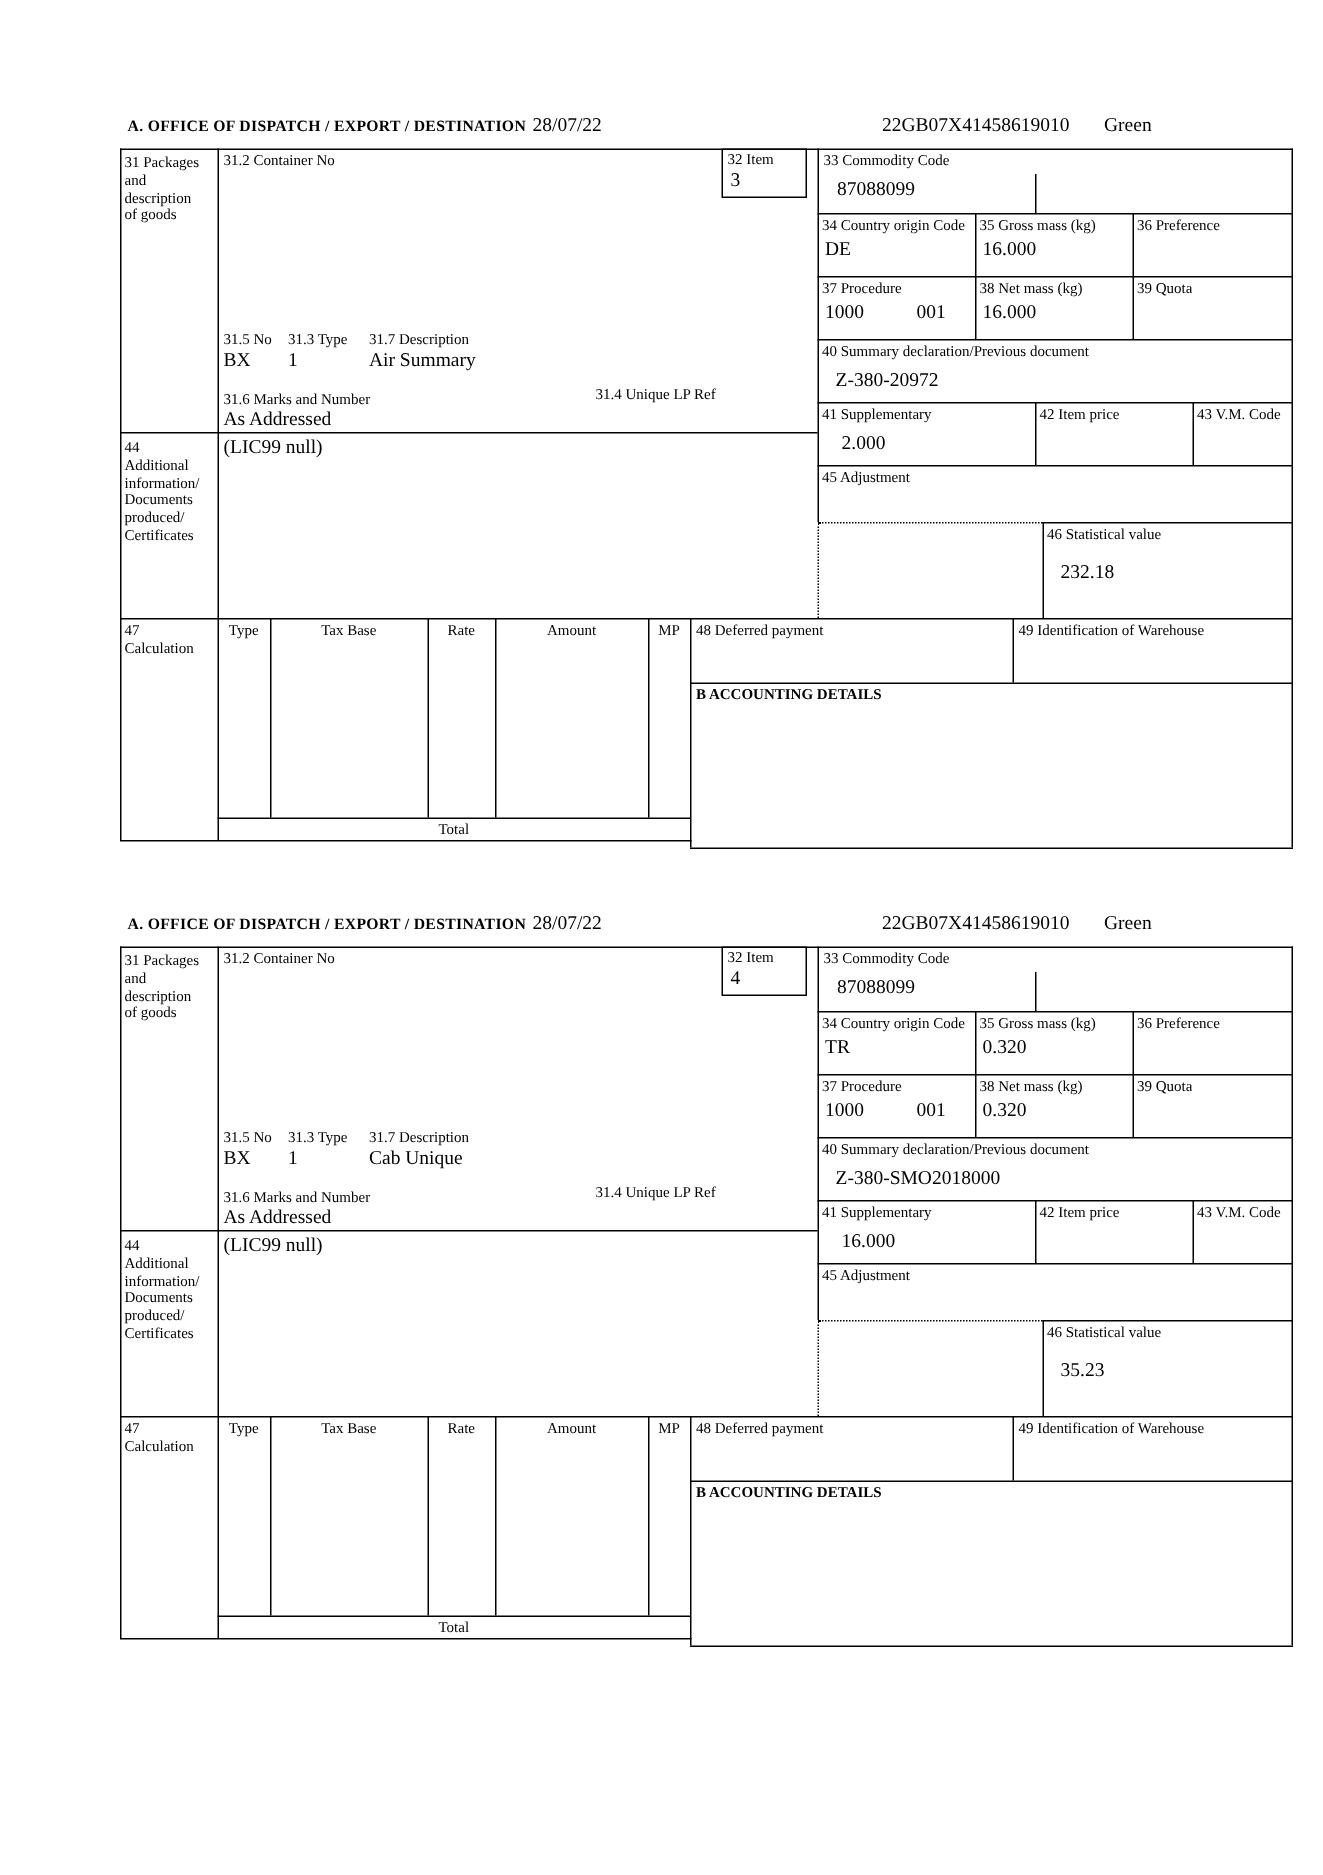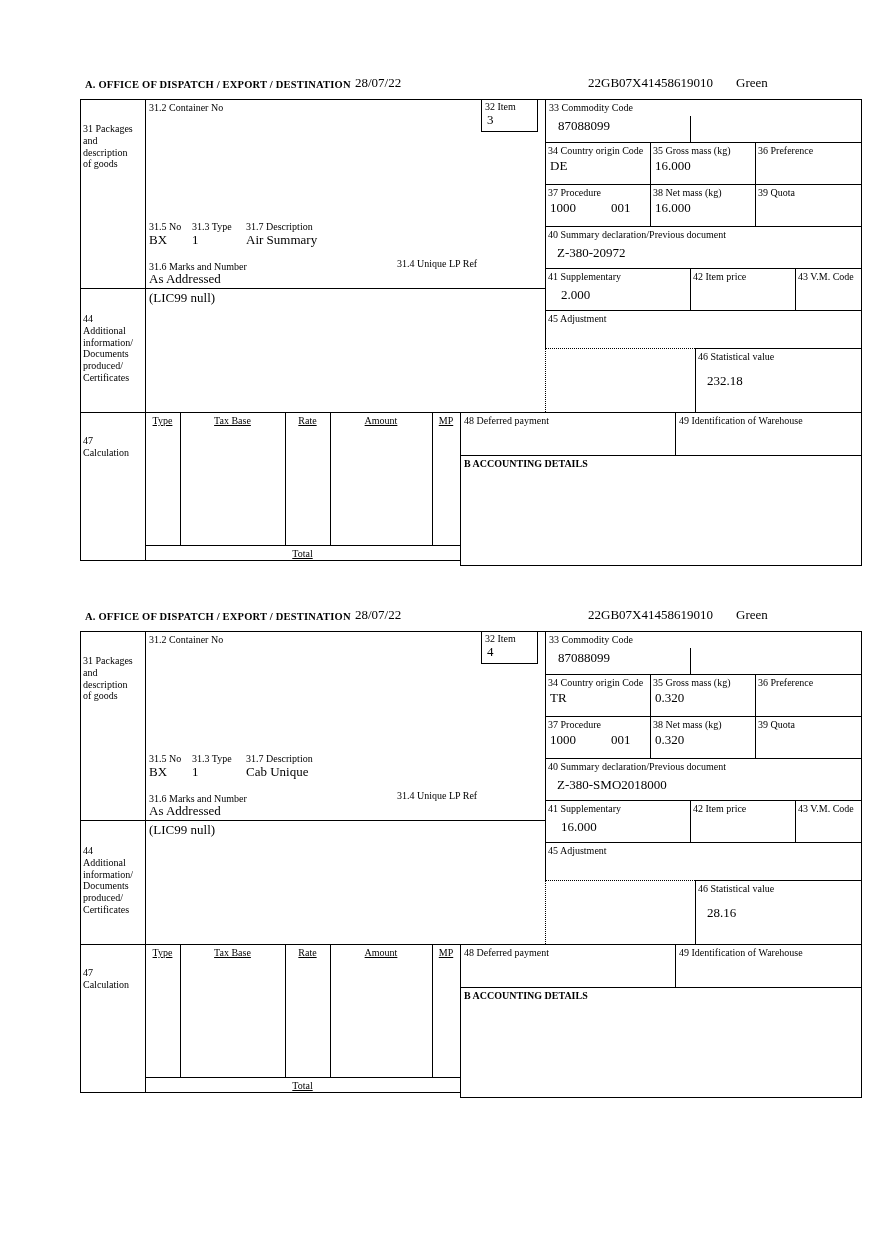--- a/index.html
+++ b/index.html
@@ -5,22 +5,22 @@
   * { margin:0; padding:0; box-sizing:border-box; }
   html,body { background:#fff; }
   body {
     position:relative; width:882px; height:1250px; overflow:hidden;
     font-family:"Liberation Serif", serif; color:#000;
   }
   .section { position:absolute; left:0; width:882px; height:532px; }
   .abs { position:absolute; }
   .lbl { position:absolute; font-size:10px; line-height:1.18; }
   .val { position:absolute; font-size:13px; line-height:1.1; }
-  .pre { white-space:pre-line;margin-top:20px; }
-  .ctr { text-align:center;text-decoration:underline; }
+  .pre { white-space:pre-line; }
+  .ctr { text-align:center; }
   .hdr-a { font-weight:bold; font-size:10.5px; letter-spacing:0.2px; }
   .acct { font-weight:bold; font-size:10px; }
   .vl { position:absolute; width:1px; background:#000; }
   .hl { position:absolute; height:1px; background:#000; }
   .vd { position:absolute; width:0; border-left:1px dotted #000; }
   .hd { position:absolute; height:0; border-top:1px dotted #000; }
   .itembox { border:1px solid #000; }
 </style>
 </head>
 <body>
@@ -215,21 +215,21 @@
   <div class="val" style="left:655px;top:201px">0.320</div>
   <div class="lbl" style="left:758px;top:187px">39 Quota</div>
   <div class="lbl" style="left:548px;top:229px">40 Summary declaration/Previous document</div>
   <div class="val" style="left:557px;top:246px">Z-380-SMO2018000</div>
   <div class="lbl" style="left:548px;top:271px">41 Supplementary</div>
   <div class="val" style="left:561px;top:288px">16.000</div>
   <div class="lbl" style="left:693px;top:271px">42 Item price</div>
   <div class="lbl" style="left:798px;top:271px">43 V.M. Code</div>
   <div class="lbl" style="left:548px;top:313px">45 Adjustment</div>
   <div class="lbl" style="left:698px;top:351px">46 Statistical value</div>
-  <div class="val" style="left:707px;top:374px">28.16</div>
+  <div class="val" style="left:707px;top:374px">35.23</div>
 
   <div class="lbl ctr" style="left:145px;top:415px;width:35px">Type</div>
   <div class="lbl ctr" style="left:180px;top:415px;width:105px">Tax Base</div>
   <div class="lbl ctr" style="left:285px;top:415px;width:45px">Rate</div>
   <div class="lbl ctr" style="left:330px;top:415px;width:102px">Amount</div>
   <div class="lbl ctr" style="left:432px;top:415px;width:28px">MP</div>
   <div class="lbl ctr" style="left:145px;top:548px;width:315px">Total</div>
 
   <div class="lbl" style="left:464px;top:415px">48 Deferred payment</div>
   <div class="lbl" style="left:679px;top:415px">49 Identification of Warehouse</div>

